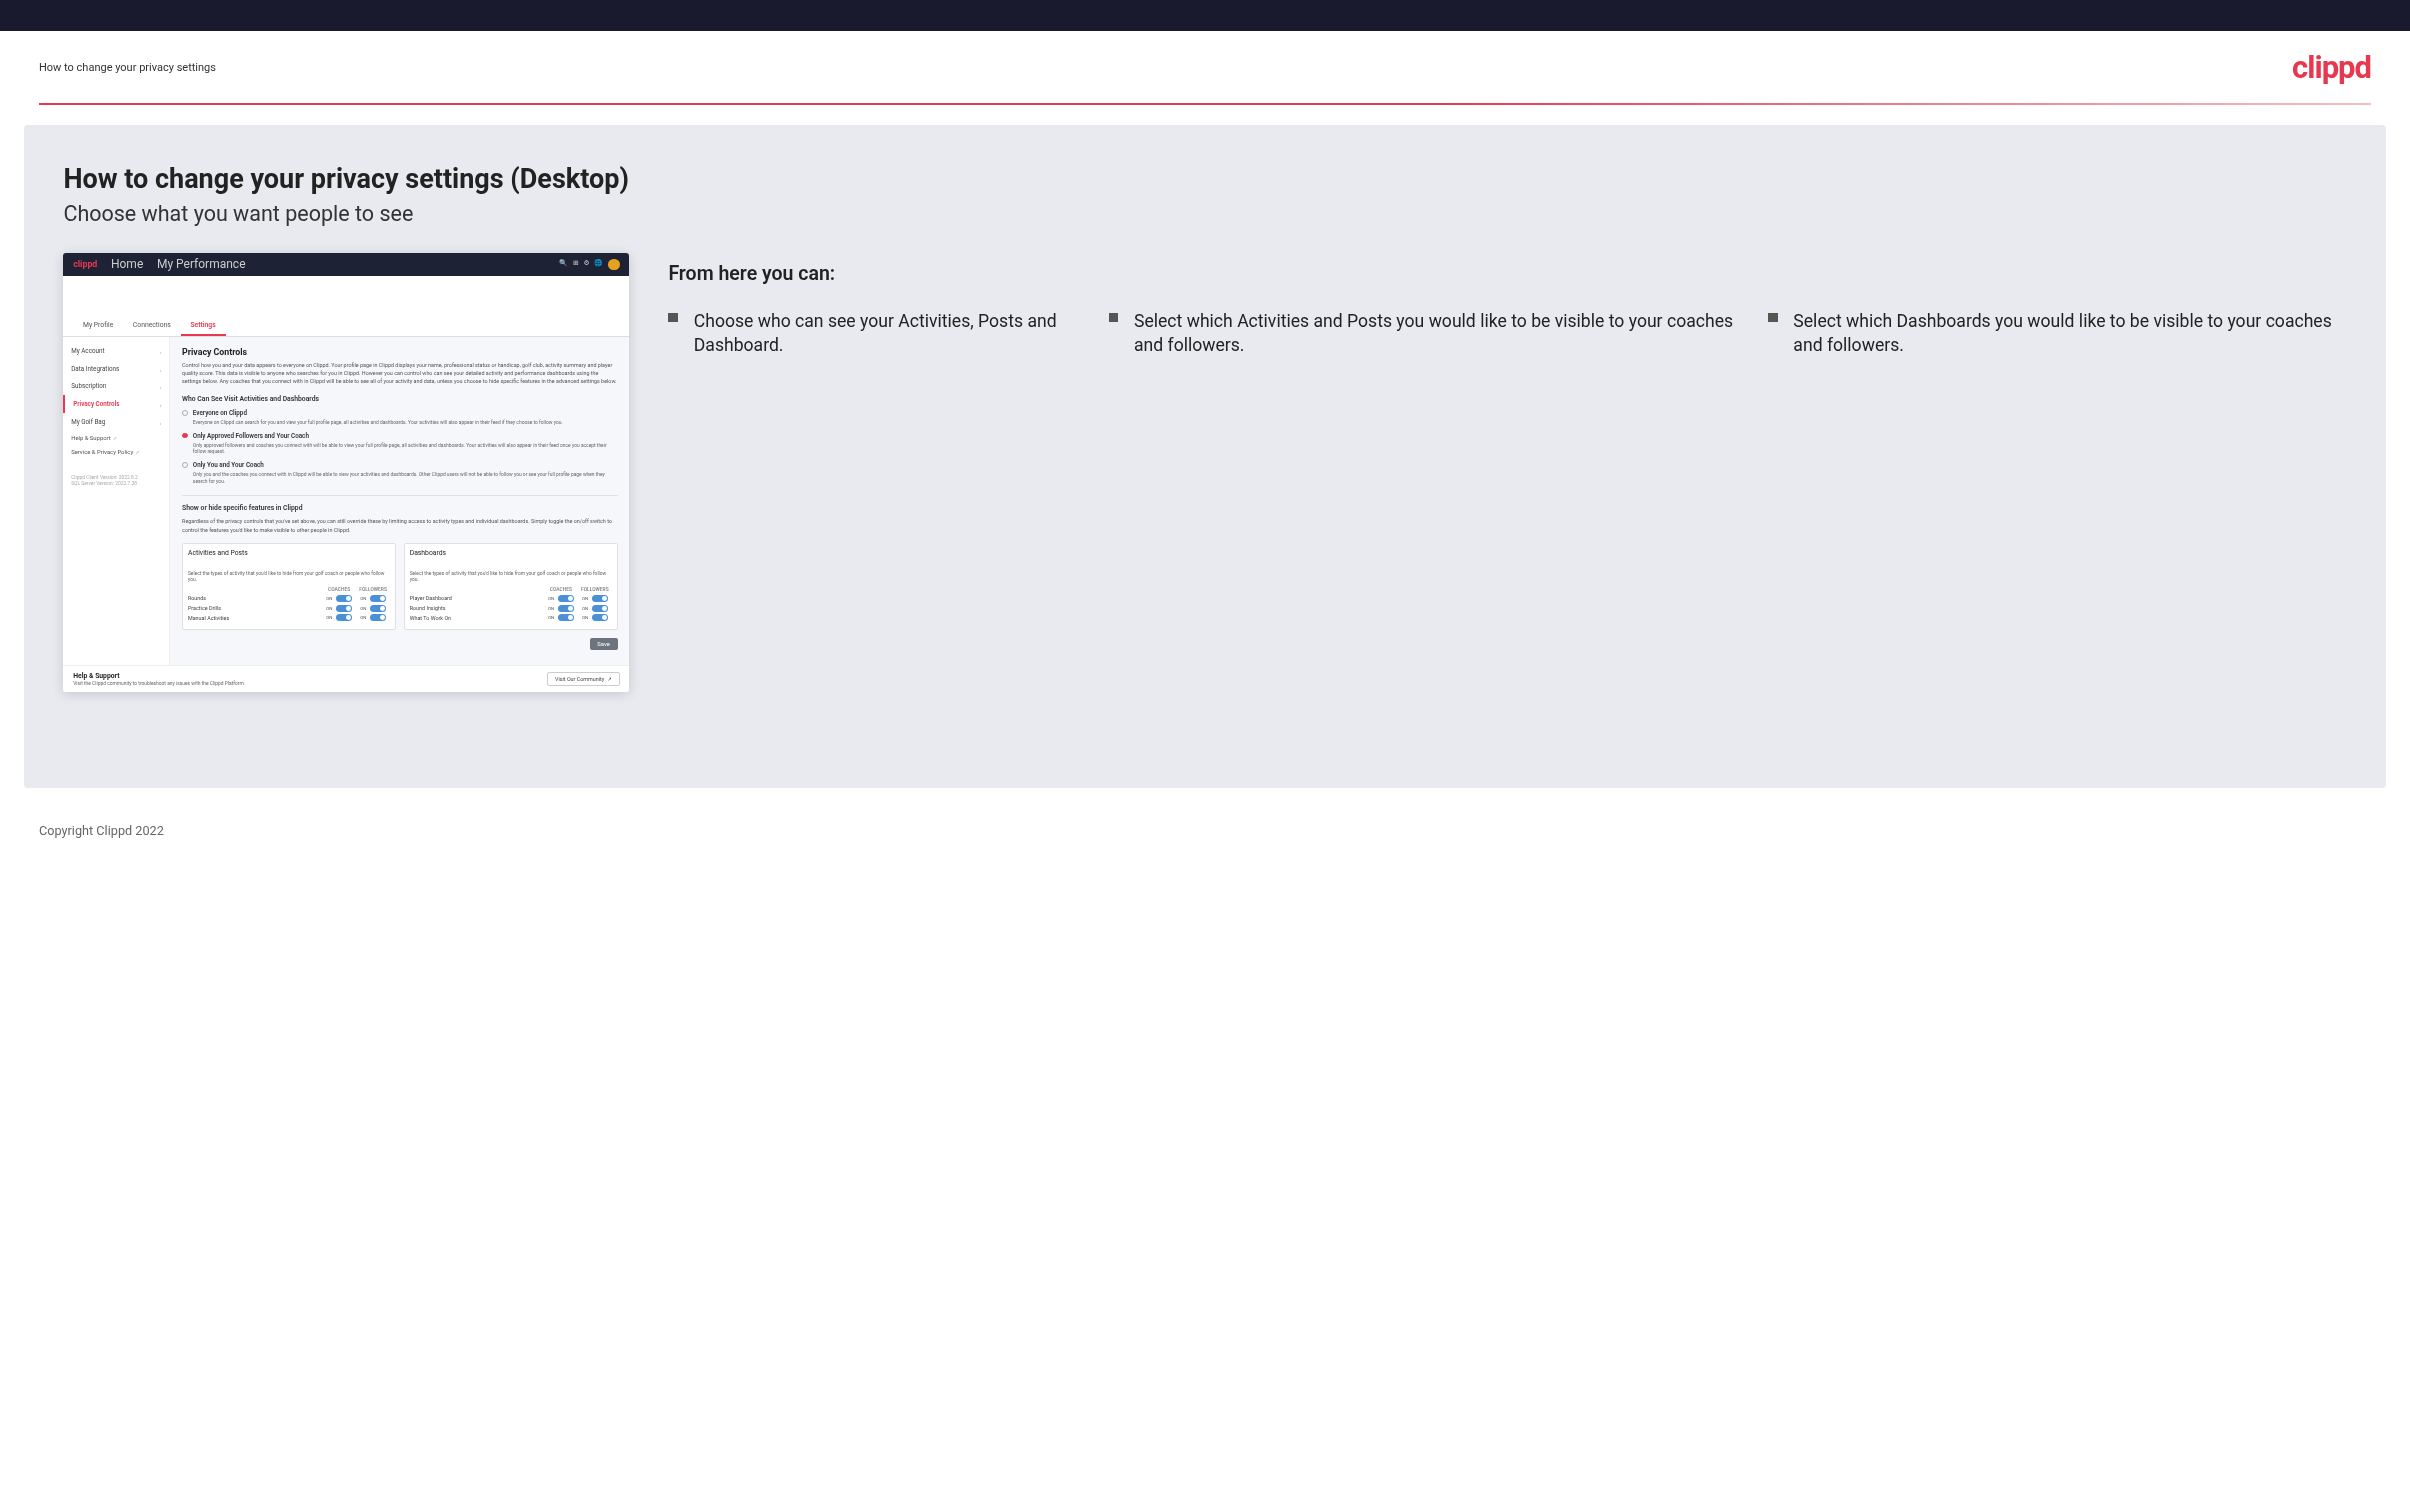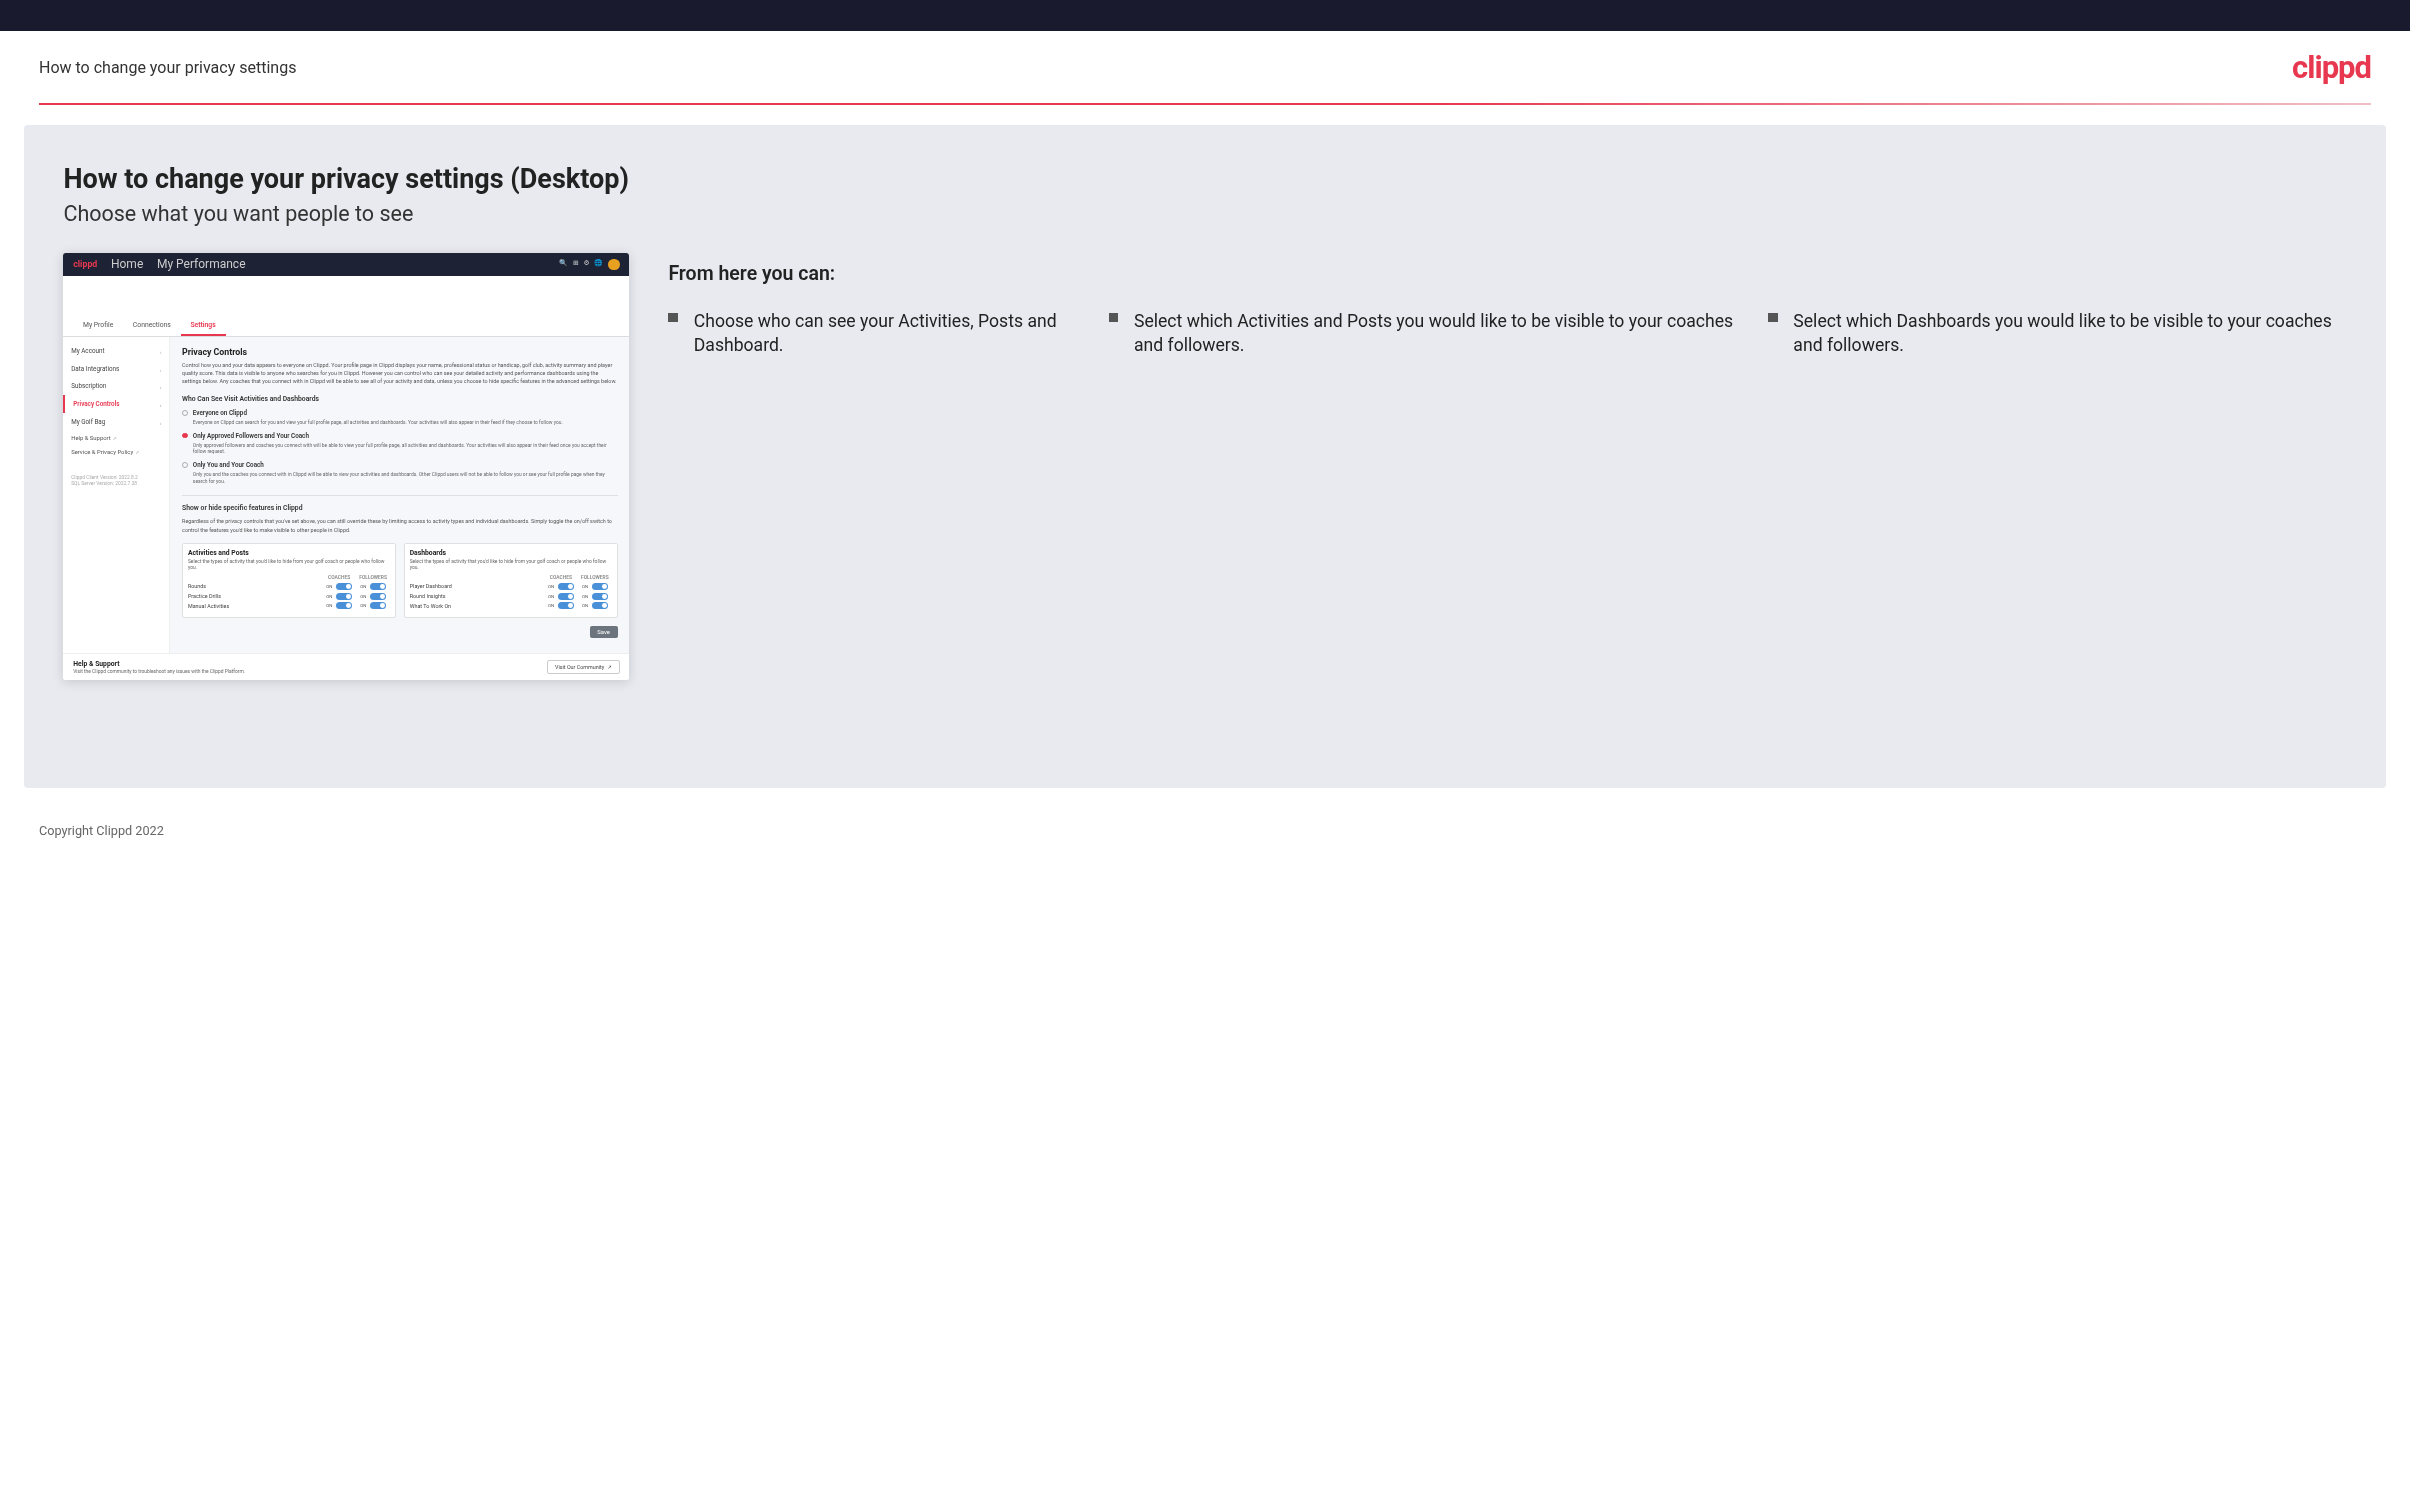--- a/index.html
+++ b/index.html
@@ -17,21 +17,21 @@
     }
     
     .header {
       display: flex;
       align-items: center;
       justify-content: space-between;
       padding: 17.6px 39px;
       background: #fff;
     }
     .header-title {
-      font-size: 16px;
+      font-size: 11px;
       color: #333;
       font-weight: 400;
     }
     .logo {
       font-size: 31px;
       font-weight: 700;
       color: #e8384f;
       letter-spacing: -1px;
     }
     
@@ -246,23 +246,23 @@
     }
     .ss-table-box {
       flex: 1;
       background: #fff;
       border: 1px solid #e0e0e0;
       border-radius: 2px;
       padding: 4.9px;
     }
     .ss-table-title {
       font-size: 6.8px;
-      font-weight: 700;
+      font-weight: 400;
       color: #222;
-      margin-bottom: 1px;
+      margin-bottom: 13px;
     }
     .ss-table-sub {
       font-size: 4.9px;
       color: #666;
       margin-bottom: 3.9px;
     }
     .ss-table-header {
       display: flex;
       font-size: 4.9px;
       color: #888;

